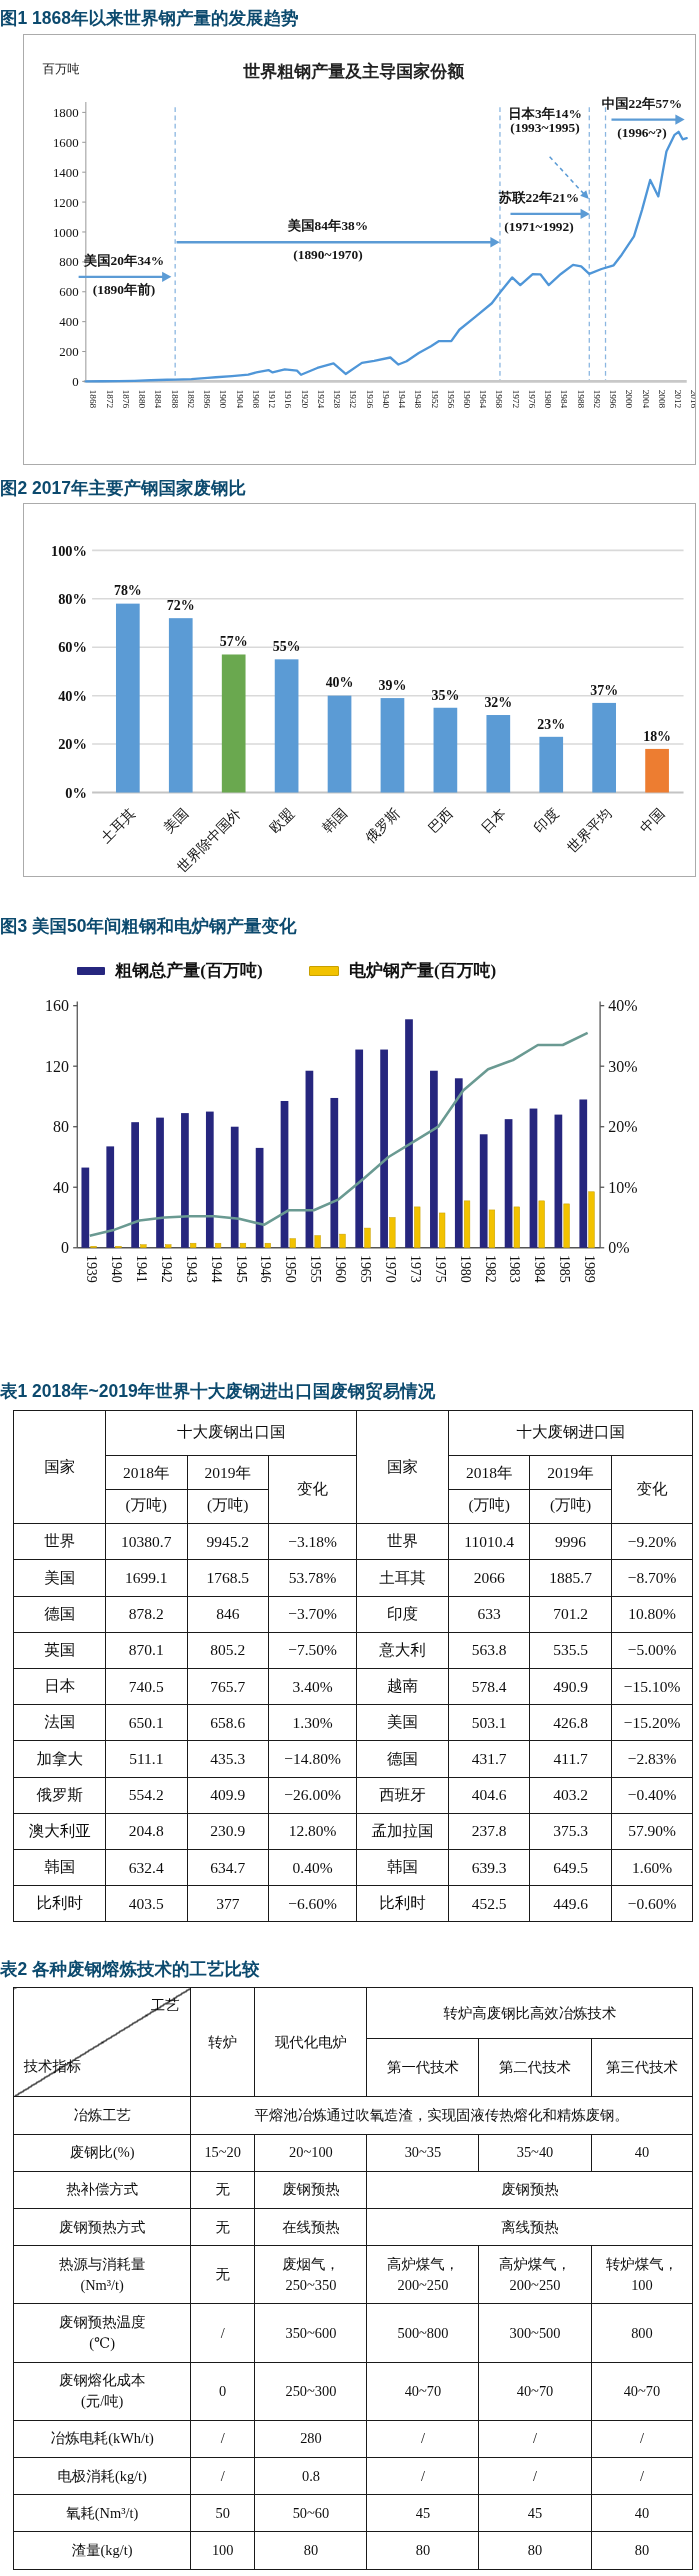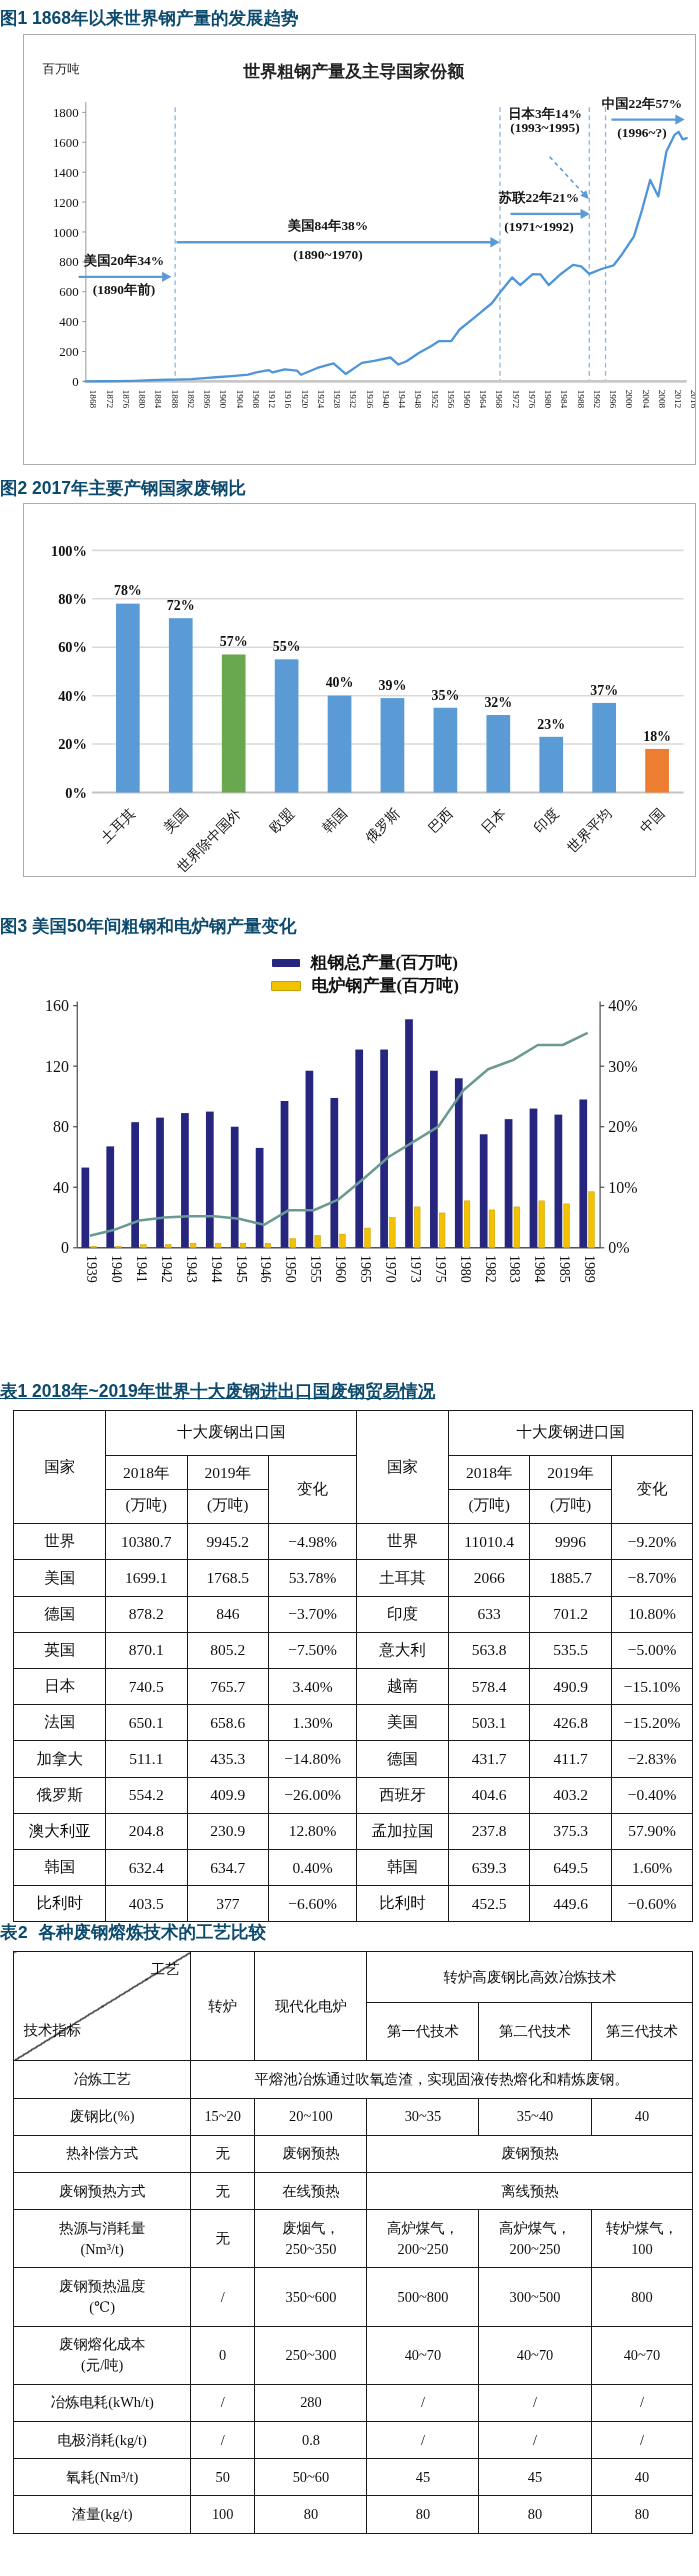--- a/index.html
+++ b/index.html
@@ -2,32 +2,32 @@
 <html style="font-size:8.2px"><head>
 <meta charset="utf-8">
 <style>
   html,body{margin:0;padding:0;background:#fff;}
   body{width:699px;color:#111;font-family:"Liberation Serif","DejaVu Serif",serif;}
   .caption{text-align:left;font-family:"Liberation Sans","DejaVu Sans",sans-serif;
            font-weight:700;font-size:17.5px;color:#0c4a6e;line-height:1.3;}
   #cap1{padding-top:7.2px;}
   #cap2{margin-top:12.4px;}
   #cap3{margin-top:38px;}
-  #cap4{margin-top:27px;text-decoration:underline;}
-  #cap5{font-family:Liberation Mono, monospace;}
+  #cap4{margin-top:27px;}
+  #cap5{margin-top:36px;}
   .chart-box{position:relative;box-sizing:border-box;margin-left:23px;width:673px;
              border:0.5px solid #ababab;background:#fff;overflow:hidden;}
   #chart1-box{margin-top:4.1px;height:431px;}
   #chart2-box{margin-top:3.1px;height:374px;}
   #chart3-wrap{margin-top:13.4px;width:699px;}
   .ann{position:absolute;transform:translateX(-50%);white-space:nowrap;
        font-size:13.4px;font-weight:600;color:#151515;line-height:1;}
   
   .legend-row{display:flex;align-items:center;margin-left:77px;font-size:17px;font-weight:600;color:#111;}
-  .legend-row.first{height:39px;flex-direction:column;}
+  .legend-row.first{height:39px;}
   .legend-row.second{height:33px;}
   .legend-item{display:flex;align-items:center;margin-right:46px;}
   .sw{display:inline-block;margin-right:10.3px;}
   .sw-crude{width:28px;height:7.7px;background:#26267e;border-radius:1px;}
   .sw-eaf{width:28px;height:7.7px;background:#f2c200;border:0.5px solid #c79f00;border-radius:1px;}
   .sw-share{width:28px;height:3.6px;background:#79a89f;border-radius:1px;}
   
   table{border-collapse:collapse;table-layout:fixed;margin-left:13.4px;width:680px;
         font-family:"Liberation Serif","DejaVu Serif",serif;}
   td{border:0.5px solid #1a1a1a;text-align:center;vertical-align:middle;
@@ -341,21 +341,21 @@
         <div class="b">(万吨)</div>
       </td>
       <td>变化</td>
     </tr>
   </tbody>
   <tbody id="t1-body">
       <tr>
         <td>世界</td>
         <td>10380.7</td>
         <td>9945.2</td>
-        <td>−4.98%</td>
+        <td>−3.18%</td>
         <td>世界</td>
         <td>11010.4</td>
         <td>9996</td>
         <td>−9.20%</td>
       </tr>
       <tr>
         <td>美国</td>
         <td>1699.1</td>
         <td>1768.5</td>
         <td>53.78%</td>

